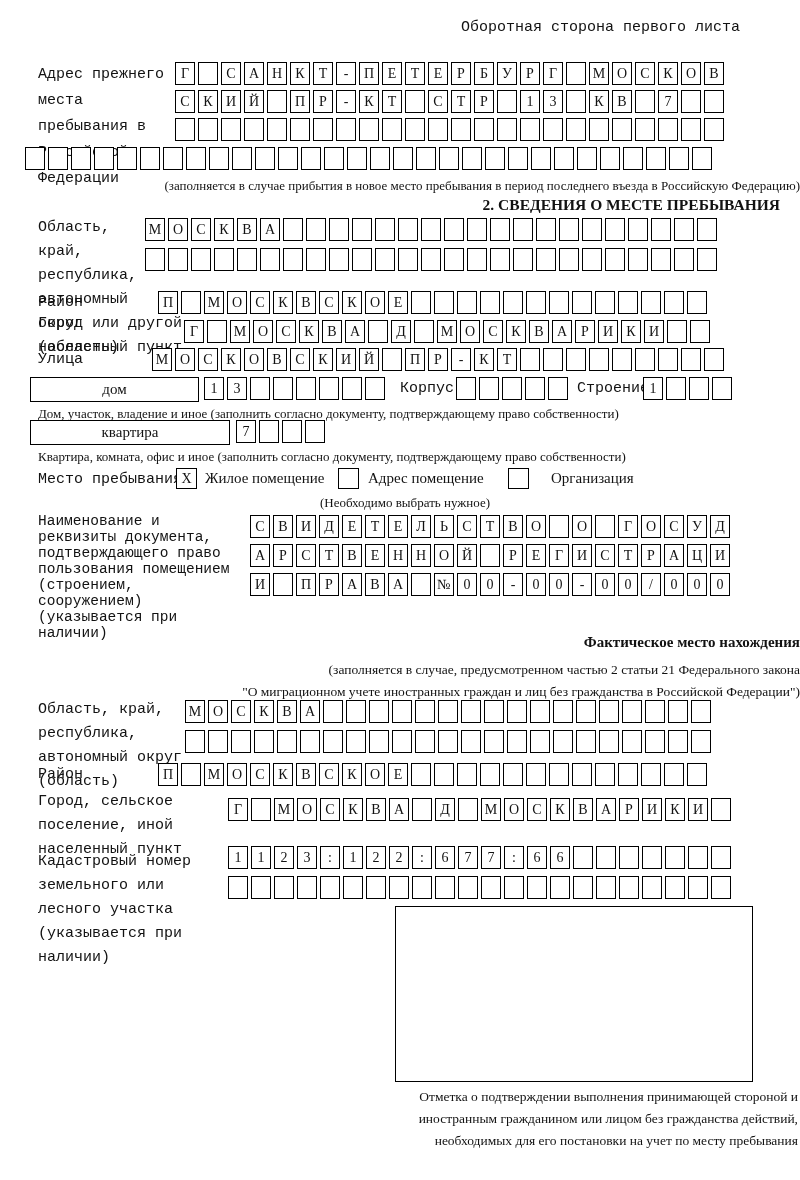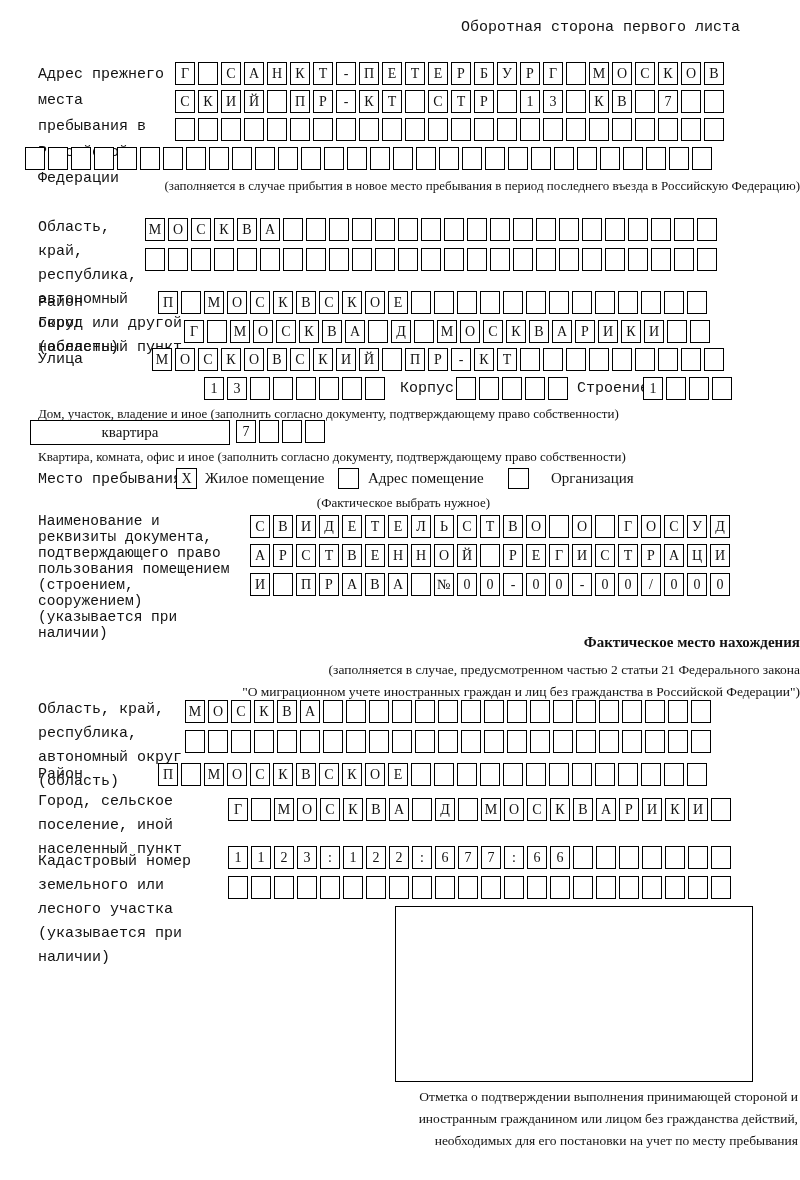--- a/index.html
+++ b/index.html
@@ -32,53 +32,55 @@
 
   <div class="abs label right" style="left:440px; top:16px; width:300px;">Оборотная сторона первого листа</div>
 
   <div class="abs label lh26" style="left:38px; top:62px; width:142px;">Адрес прежнего места пребывания в Российской Федерации</div>
   <div class="cellrow" style="left:175px; top:62px;"><span class="cell">Г</span><span class="cell"></span><span class="cell">С</span><span class="cell">А</span><span class="cell">Н</span><span class="cell">К</span><span class="cell">Т</span><span class="cell">-</span><span class="cell">П</span><span class="cell">Е</span><span class="cell">Т</span><span class="cell">Е</span><span class="cell">Р</span><span class="cell">Б</span><span class="cell">У</span><span class="cell">Р</span><span class="cell">Г</span><span class="cell"></span><span class="cell">М</span><span class="cell">О</span><span class="cell">С</span><span class="cell">К</span><span class="cell">О</span><span class="cell">В</span></div>
   <div class="cellrow" style="left:175px; top:90px;"><span class="cell">С</span><span class="cell">К</span><span class="cell">И</span><span class="cell">Й</span><span class="cell"></span><span class="cell">П</span><span class="cell">Р</span><span class="cell">-</span><span class="cell">К</span><span class="cell">Т</span><span class="cell"></span><span class="cell">С</span><span class="cell">Т</span><span class="cell">Р</span><span class="cell"></span><span class="cell">1</span><span class="cell">3</span><span class="cell"></span><span class="cell">К</span><span class="cell">В</span><span class="cell"></span><span class="cell">7</span><span class="cell"></span><span class="cell"></span></div>
   <div class="cellrow" style="left:175px; top:118px;"><span class="cell"></span><span class="cell"></span><span class="cell"></span><span class="cell"></span><span class="cell"></span><span class="cell"></span><span class="cell"></span><span class="cell"></span><span class="cell"></span><span class="cell"></span><span class="cell"></span><span class="cell"></span><span class="cell"></span><span class="cell"></span><span class="cell"></span><span class="cell"></span><span class="cell"></span><span class="cell"></span><span class="cell"></span><span class="cell"></span><span class="cell"></span><span class="cell"></span><span class="cell"></span><span class="cell"></span></div>
   <div class="cellrow" style="left:25px;  top:147px;"><span class="cell"></span><span class="cell"></span><span class="cell"></span><span class="cell"></span><span class="cell"></span><span class="cell"></span><span class="cell"></span><span class="cell"></span><span class="cell"></span><span class="cell"></span><span class="cell"></span><span class="cell"></span><span class="cell"></span><span class="cell"></span><span class="cell"></span><span class="cell"></span><span class="cell"></span><span class="cell"></span><span class="cell"></span><span class="cell"></span><span class="cell"></span><span class="cell"></span><span class="cell"></span><span class="cell"></span><span class="cell"></span><span class="cell"></span><span class="cell"></span><span class="cell"></span><span class="cell"></span><span class="cell"></span></div>
   <div class="abs caption center" style="left:0; top:176px; width:800px;">(заполняется в случае прибытия в новое место пребывания в период последнего въезда в Российскую Федерацию)</div>
 
+  <div class="abs title center" style="left:0; top:196px; width:780px;">2. СВЕДЕНИЯ О МЕСТЕ ПРЕБЫВАНИЯ</div>
 
   <div class="abs label" style="left:38px; top:216px; width:112px;">Область, край, республика, автономный округ (область)</div>
   <div class="cellrow" style="left:145px; top:218px;"><span class="cell">М</span><span class="cell">О</span><span class="cell">С</span><span class="cell">К</span><span class="cell">В</span><span class="cell">А</span><span class="cell"></span><span class="cell"></span><span class="cell"></span><span class="cell"></span><span class="cell"></span><span class="cell"></span><span class="cell"></span><span class="cell"></span><span class="cell"></span><span class="cell"></span><span class="cell"></span><span class="cell"></span><span class="cell"></span><span class="cell"></span><span class="cell"></span><span class="cell"></span><span class="cell"></span><span class="cell"></span><span class="cell"></span></div>
   <div class="cellrow" style="left:145px; top:248px;"><span class="cell"></span><span class="cell"></span><span class="cell"></span><span class="cell"></span><span class="cell"></span><span class="cell"></span><span class="cell"></span><span class="cell"></span><span class="cell"></span><span class="cell"></span><span class="cell"></span><span class="cell"></span><span class="cell"></span><span class="cell"></span><span class="cell"></span><span class="cell"></span><span class="cell"></span><span class="cell"></span><span class="cell"></span><span class="cell"></span><span class="cell"></span><span class="cell"></span><span class="cell"></span><span class="cell"></span><span class="cell"></span></div>
 
   <div class="abs label" style="left:38px; top:291px;">Район</div>
   <div class="cellrow" style="left:158px; top:291px;"><span class="cell">П</span><span class="cell"></span><span class="cell">М</span><span class="cell">О</span><span class="cell">С</span><span class="cell">К</span><span class="cell">В</span><span class="cell">С</span><span class="cell">К</span><span class="cell">О</span><span class="cell">Е</span><span class="cell"></span><span class="cell"></span><span class="cell"></span><span class="cell"></span><span class="cell"></span><span class="cell"></span><span class="cell"></span><span class="cell"></span><span class="cell"></span><span class="cell"></span><span class="cell"></span><span class="cell"></span><span class="cell"></span></div>
 
   <div class="abs label" style="left:38px; top:312px; width:150px;">Город или другой населенный пункт</div>
   <div class="cellrow" style="left:184px; top:320px;"><span class="cell">Г</span><span class="cell"></span><span class="cell">М</span><span class="cell">О</span><span class="cell">С</span><span class="cell">К</span><span class="cell">В</span><span class="cell">А</span><span class="cell"></span><span class="cell">Д</span><span class="cell"></span><span class="cell">М</span><span class="cell">О</span><span class="cell">С</span><span class="cell">К</span><span class="cell">В</span><span class="cell">А</span><span class="cell">Р</span><span class="cell">И</span><span class="cell">К</span><span class="cell">И</span><span class="cell"></span><span class="cell"></span></div>
 
   <div class="abs label" style="left:38px; top:348px;">Улица</div>
   <div class="cellrow" style="left:152px; top:348px;"><span class="cell">М</span><span class="cell">О</span><span class="cell">С</span><span class="cell">К</span><span class="cell">О</span><span class="cell">В</span><span class="cell">С</span><span class="cell">К</span><span class="cell">И</span><span class="cell">Й</span><span class="cell"></span><span class="cell">П</span><span class="cell">Р</span><span class="cell">-</span><span class="cell">К</span><span class="cell">Т</span><span class="cell"></span><span class="cell"></span><span class="cell"></span><span class="cell"></span><span class="cell"></span><span class="cell"></span><span class="cell"></span><span class="cell"></span><span class="cell"></span></div>
 
+  <div class="typebox" style="left:30px; top:377px; width:167px; height:23px; line-height:23px;">дом</div>
   <div class="cellrow" style="left:204px; top:377px;"><span class="cell">1</span><span class="cell">3</span><span class="cell"></span><span class="cell"></span><span class="cell"></span><span class="cell"></span><span class="cell"></span><span class="cell"></span></div>
   <div class="abs label" style="left:400px; top:377px;">Корпус</div>
   <div class="cellrow" style="left:456px; top:377px;"><span class="cell"></span><span class="cell"></span><span class="cell"></span><span class="cell"></span><span class="cell"></span></div>
   <div class="abs label" style="left:577px; top:377px;">Строение</div>
   <div class="cellrow" style="left:643px; top:377px;"><span class="cell">1</span><span class="cell"></span><span class="cell"></span><span class="cell"></span></div>
   <div class="abs caption" style="left:38px; top:404px; width:760px;">Дом, участок, владение и иное (заполнить согласно документу, подтверждающему право собственности)</div>
 
   <div class="typebox" style="left:30px; top:420px; width:198px; height:23px; line-height:23px;">квартира</div>
   <div class="cellrow" style="left:236px; top:420px;"><span class="cell">7</span><span class="cell"></span><span class="cell"></span><span class="cell"></span></div>
   <div class="abs caption" style="left:38px; top:447px; width:760px;">Квартира, комната, офис и иное (заполнить согласно документу, подтверждающему право собственности)</div>
 
   <div class="abs label" style="left:38px; top:468px;">Место пребывания:</div>
   <div class="checkbox" style="left:176px; top:468px;">X</div>
   <div class="optlabel" style="left:205px; top:470px;">Жилое помещение</div>
   <div class="checkbox" style="left:338px; top:468px;"></div>
   <div class="optlabel" style="left:368px; top:470px;">Адрес помещение</div>
   <div class="checkbox" style="left:508px; top:468px;"></div>
   <div class="optlabel" style="left:551px; top:470px;">Организация</div>
-  <div class="abs caption center" style="left:180px; top:493px; width:310px;">(Фактическое выбрать нужное)</div>
+  <div class="abs caption center" style="left:180px; top:493px; width:310px;">(Необходимо выбрать нужное)</div>
 
   <div class="abs label lh22" style="left:38px; top:513px; width:208px; font-size:14.5px;">Наименование и реквизиты документа, подтверждающего право пользования помещением (строением, сооружением) (указывается при наличии)</div>
   <div class="cellrow" style="left:250px; top:515px;"><span class="cell">С</span><span class="cell">В</span><span class="cell">И</span><span class="cell">Д</span><span class="cell">Е</span><span class="cell">Т</span><span class="cell">Е</span><span class="cell">Л</span><span class="cell">Ь</span><span class="cell">С</span><span class="cell">Т</span><span class="cell">В</span><span class="cell">О</span><span class="cell"></span><span class="cell">О</span><span class="cell"></span><span class="cell">Г</span><span class="cell">О</span><span class="cell">С</span><span class="cell">У</span><span class="cell">Д</span></div>
   <div class="cellrow" style="left:250px; top:544px;"><span class="cell">А</span><span class="cell">Р</span><span class="cell">С</span><span class="cell">Т</span><span class="cell">В</span><span class="cell">Е</span><span class="cell">Н</span><span class="cell">Н</span><span class="cell">О</span><span class="cell">Й</span><span class="cell"></span><span class="cell">Р</span><span class="cell">Е</span><span class="cell">Г</span><span class="cell">И</span><span class="cell">С</span><span class="cell">Т</span><span class="cell">Р</span><span class="cell">А</span><span class="cell">Ц</span><span class="cell">И</span></div>
   <div class="cellrow" style="left:250px; top:573px;"><span class="cell">И</span><span class="cell"></span><span class="cell">П</span><span class="cell">Р</span><span class="cell">А</span><span class="cell">В</span><span class="cell">А</span><span class="cell"></span><span class="cell">№</span><span class="cell">0</span><span class="cell">0</span><span class="cell">-</span><span class="cell">0</span><span class="cell">0</span><span class="cell">-</span><span class="cell">0</span><span class="cell">0</span><span class="cell">/</span><span class="cell">0</span><span class="cell">0</span><span class="cell">0</span></div>
 
   <div class="abs title center" style="left:0; top:634px; width:800px; font-size:15px;">Фактическое место нахождения</div>
   <div class="abs cap135 center" style="left:0; top:659px; width:800px;">(заполняется в случае, предусмотренном частью 2 статьи 21 Федерального закона</div>
   <div class="abs cap135 center" style="left:0; top:681px; width:800px;">"О миграционном учете иностранных граждан и лиц без гражданства в Российской Федерации")</div>
 

